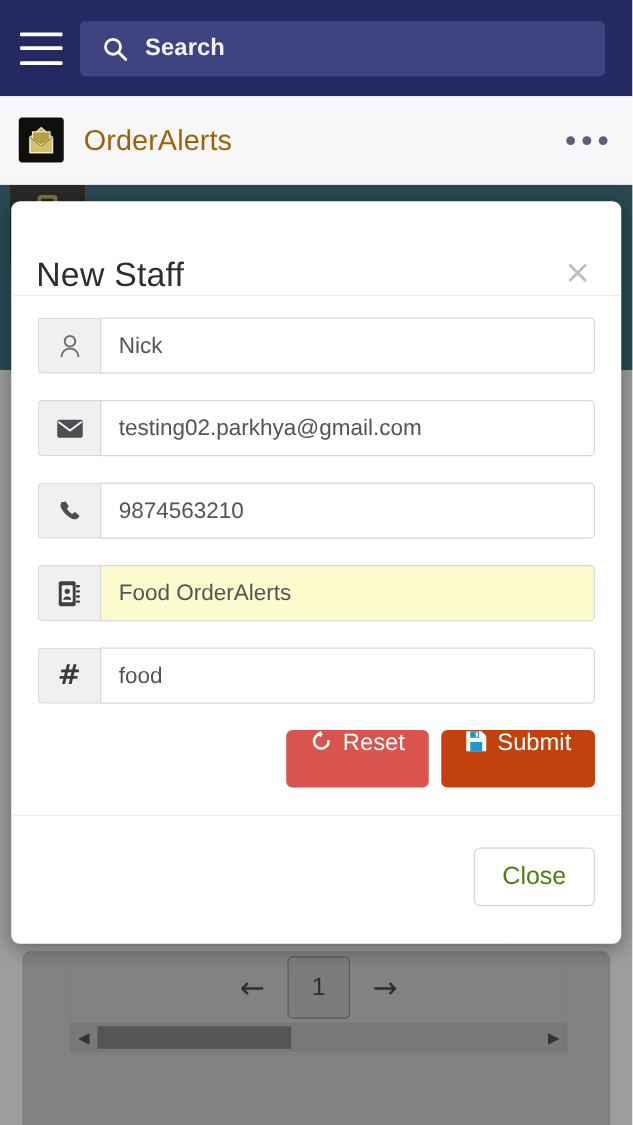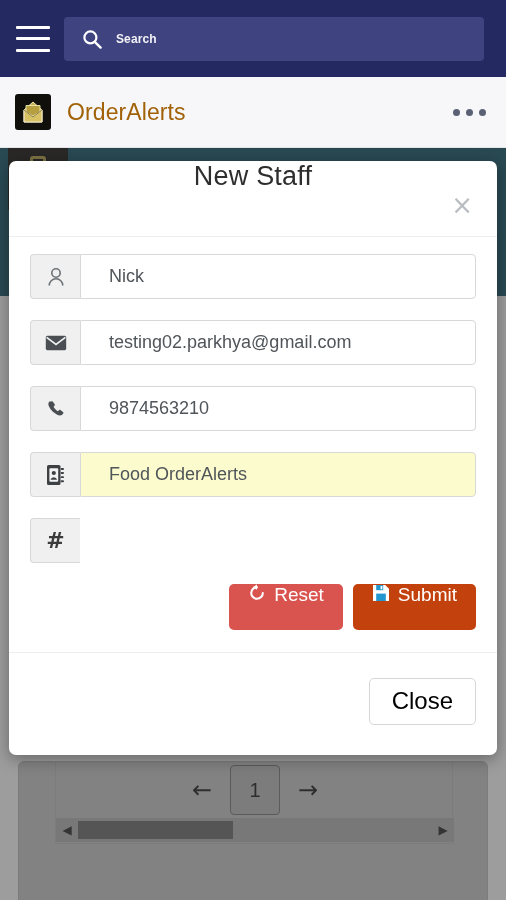--- a/index.html
+++ b/index.html
@@ -24,21 +24,21 @@
   }
   .hamburger i { display: block; height: 3px; background: #ffffff; border-radius: 1px; }
   .searchbox {
     flex: 1; height: 44px; margin-right: 22px;
     background: #3f4480; border-radius: 4px;
     display: flex; align-items: center; padding-left: 18px;
     cursor: text;
   }
   .searchbox .mag { width: 20px; height: 20px; flex: 0 0 20px; margin-right: 14px; }
   .searchbox .mag svg { display: block; }
-  .search-ph { color: #f2f2f6; font-size: 12px; font-weight: 600; letter-spacing: .1px; }
+  .search-ph { color: #f2f2f6; font-size: 19px; font-weight: 600; letter-spacing: .1px; }
 
   
   .apphdr {
     position: absolute; left: 0; top: 77px; width: 506px; height: 71px;
     background: #f7f7f9;
     border-bottom: 1px solid #e3e3e8;
     display: flex; align-items: center;
   }
   .appicon {
     width: 36px; height: 36px; margin-left: 15px; margin-right: 16px;
@@ -110,40 +110,40 @@
 
   
   .modal {
     position: absolute; left: 9px; top: 161px; width: 488px; height: 594px;
     background: #ffffff; border-radius: 7px;
     box-shadow: 0 4px 16px rgba(0,0,0,.35);
     overflow: hidden;
   }
   .modal-head {
     position: relative; height: 76px; border-bottom: 1px solid #eceff1;
-    display: flex; align-items: center; padding: 0 20px; flex-direction: column;
+    display: flex; align-items: flex-end; padding: 0 20px;
   }
   .modal-title { font-size: 27px; color: #2e2e2e; font-weight: 400; letter-spacing: .2px; }
   .modal-x {
     margin-left: auto; font-size: 26px; color: #b9bdc2; line-height: 1;
     cursor: pointer; font-family: "DejaVu Sans", sans-serif; padding: 0 4px 5px 4px;
   }
   .modal-body { padding: 17px 21px 0 21px; }
 
   .fgroup { display: flex; margin-bottom: 21px; }
   .fgroup .addon {
     width: 50px; height: 45px; flex: 0 0 50px;
     background: #f0f0f0; border: 1px solid #d8d8d8; border-right: none;
     border-radius: 4px 0 0 4px;
     display: flex; align-items: center; justify-content: center;
     color: #444; 
   }
   .fgroup .fld {
     flex: 1; height: 45px; border: 1px solid #d8d8d8; border-radius: 0 4px 4px 0;
-    background: #ffffff; padding: 0 28px;
+    background: #ffffff; padding: 0 14px;
     display: flex; align-items: center;
     font-size: 18px; color: #6f7479; font-family: "Liberation Sans", sans-serif;
     cursor: text;
   }
   .fgroup.hl .fld { background: #fbfbce; color: #3a3a3a; }
   .fgroup .fld.filled { color: #50555a; }
   .hashglyph { font-size: 22px; font-weight: 700; color: #3b3b3b;
                font-family: "DejaVu Sans", sans-serif; }
 
   .btnrow { display: flex; justify-content: flex-end; gap: 10px; margin-top: 2px; padding-bottom: 22px; }
@@ -157,21 +157,21 @@
   .btn-submit { background: #c2410c; }
   .btn svg { display: block; }
 
   .modal-foot {
     border-top: 1px solid #eceff1; height: 97px;
     display: flex; align-items: center; justify-content: flex-end; padding: 0 21px;
   }
   .btn-close {
     height: 47px; padding: 0 22px; background: #ffffff;
     border: 1px solid #d6d6d6; border-radius: 5px;
-    font-size: 24px; color: #000000; cursor: pointer;
+    font-size: 20px; color: #4d7c0f; cursor: pointer;
     font-family: "Liberation Sans", sans-serif;
   }
 </style>
 </head>
 <body>
 
 <div id="root">
 
   <div class="topbar">
     <div class="hamburger">
@@ -288,20 +288,21 @@
             <rect x="14.6" y="16.3" width="3.4" height="1.9" rx=".9" fill="#3d4144"></rect>
           </svg>
         </div>
         <div class="fld filled">Food OrderAlerts</div>
       </div>
 
       <div class="fgroup">
         <div class="addon">
           <span class="hashglyph">#</span>
         </div>
+        <div class="fld filled">food</div>
       </div>
 
       <div class="btnrow">
         <button class="btn btn-reset">
           <span>
             <svg width="18" height="18" viewBox="0 0 18 18">
               <path d="M9 3.2 A5.8 5.8 0 1 0 14.8 9" fill="none" stroke="#ffffff" stroke-width="2.1" stroke-linecap="round"></path>
               <path d="M9 0.6 L9 5.8 L4.6 3.2 Z" fill="#ffffff"></path>
             </svg>
           </span>

